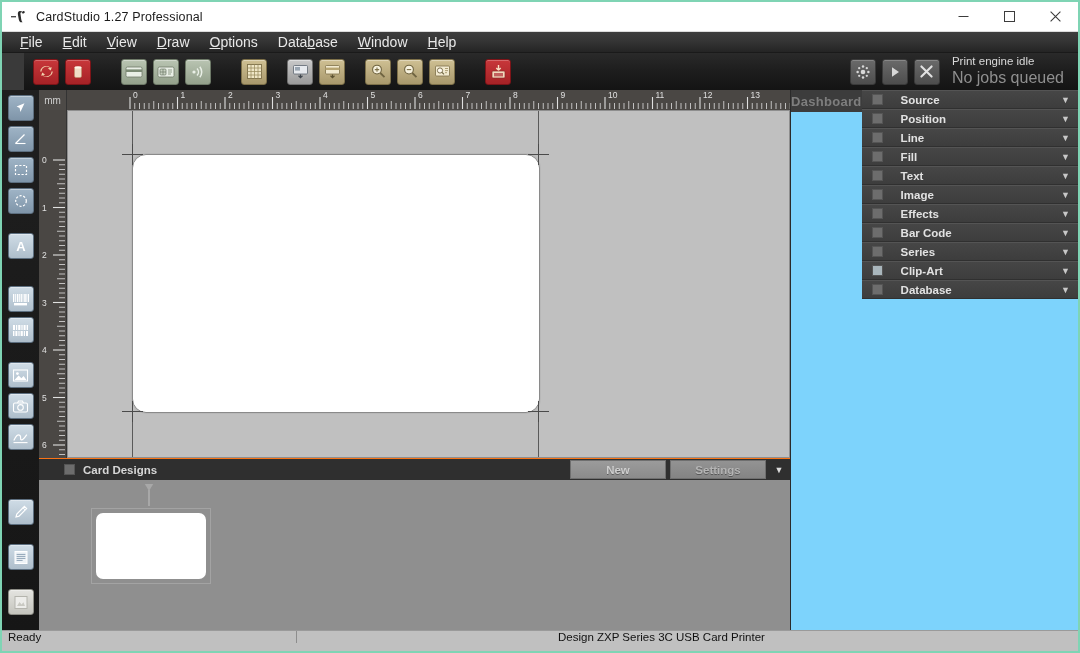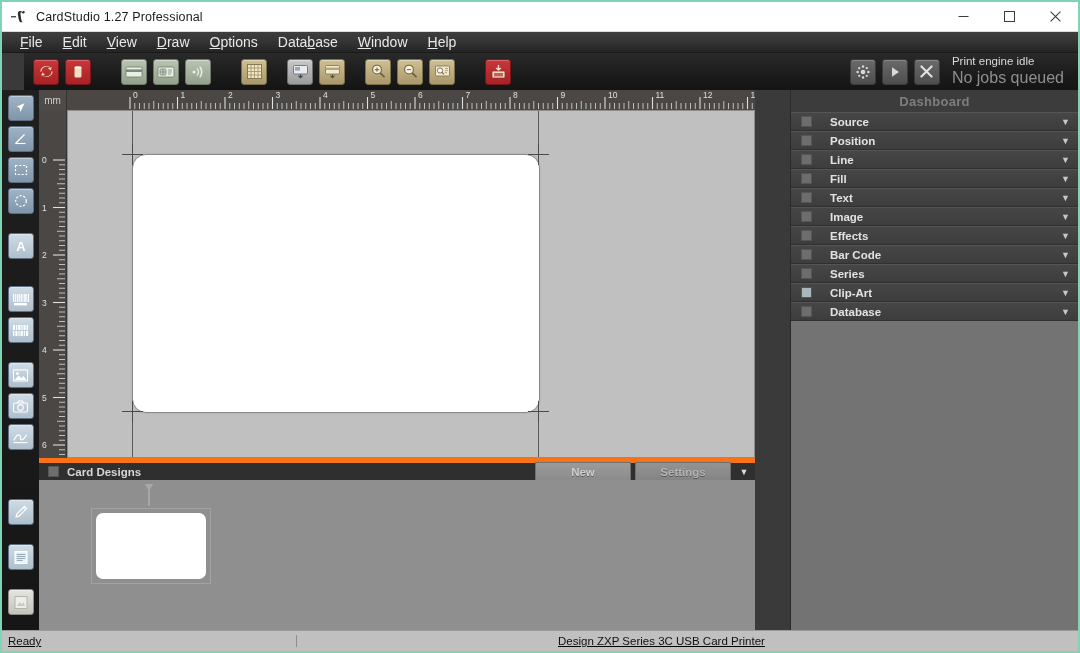--- a/index.html
+++ b/index.html
@@ -126,21 +126,21 @@
     box-shadow:0 0 0 1px rgba(0,0,0,.04);
   }
   .mark{position:absolute;}
   .mark .h{position:absolute;background:#4a4a4a;height:1px;}
   .mark .v{position:absolute;background:#4a4a4a;width:1px;}
   .guide-v{position:absolute;width:1px;background:#5a5a5a;}
 
   
   .designs-hdr{
     height:22px;flex:0 0 22px;background:#2f2f2f;display:flex;align-items:center;
-    padding-left:9px;box-sizing:border-box;border-top:5px solid #f97316;
+    padding-left:25px;box-sizing:border-box;border-top:1px solid #f97316;
   }
   .chk{
     width:9px;height:9px;background:#6d6d6d;border:1px solid #555;
     margin-right:8px;flex:0 0 9px;
   }
   .chk.lit{background:#a9b6bc;}
   .designs-title{font-size:11.5px;color:#d7d7d7;font-weight:bold;}
   .designs-btns{margin-left:auto;display:flex;align-items:center;height:22px;}
   .gbtn{
     width:96px;height:19px;margin-right:4px;
@@ -162,43 +162,43 @@
     position:absolute;left:105px;top:4px;width:10px;height:22px;
   }
   .thumb{
     position:absolute;left:52px;top:28px;width:120px;height:76px;
     border:1px solid #a3a3a3;background:#8f8f8f;padding:4px;box-sizing:border-box;
   }
   .thumb-inner{width:100%;height:100%;background:#fff;border-radius:7px;}
 
   
   .dash{
-    width:288px;flex:0 0 288px;background:#737373;
-    display:flex;flex-direction:column;
-    border-left:1px solid #2a2a2a;box-sizing:border-box;margin-left:35px;
+    width:288px;flex:0 0 288px;background:#7dd3fc;
+    display:flex;flex-direction:row;
+    border-left:1px solid #2a2a2a;box-sizing:border-box;
   }
   .dash-title{
     height:22px;flex:0 0 22px;display:flex;align-items:center;justify-content:center;
     font-size:13px;color:#7e7e7e;font-weight:bold;letter-spacing:.3px;
     background:#3c3c3c;
   }
   .dash-list{flex:1 1 auto;overflow:hidden;}
   .dash-item{
     height:19px;display:flex;align-items:center;padding:0 8px 0 10px;
     background:linear-gradient(180deg,#464646 0%,#3d3d3d 100%);
     border-top:1px solid #545454;border-bottom:1px solid #303030;
     box-sizing:border-box;
   }
   .dash-label{font-size:11.5px;color:#e2e2e2;font-weight:bold;margin-left:10px;}
   .dash-caret{margin-left:auto;color:#c8c8c8;font-size:9px;}
 
   
   .statusbar{
-    height:21px;flex:0 0 21px;background:#c0c0c0;display:flex;align-items:center;
-    border-top:1px solid #9a9a9a;box-sizing:border-box;text-decoration:underline;
+    height:21px;flex:0 0 21px;background:#c0c0c0;display:flex;align-items:flex-start;
+    border-top:1px solid #9a9a9a;box-sizing:border-box;
   }
   .sb-cell{
     display:flex;align-items:center;padding-left:6px;
     font-size:11.5px;color:#111;
     border-right:1px solid #8d8d8d;box-sizing:border-box;
   }
   .sb-1{width:295px;flex:0 0 295px;}
   .sb-2{width:160px;flex:0 0 160px;}
   .sb-3{width:255px;flex:0 0 255px;}
   .sb-4{flex:1 1 auto;border-right:none;}

